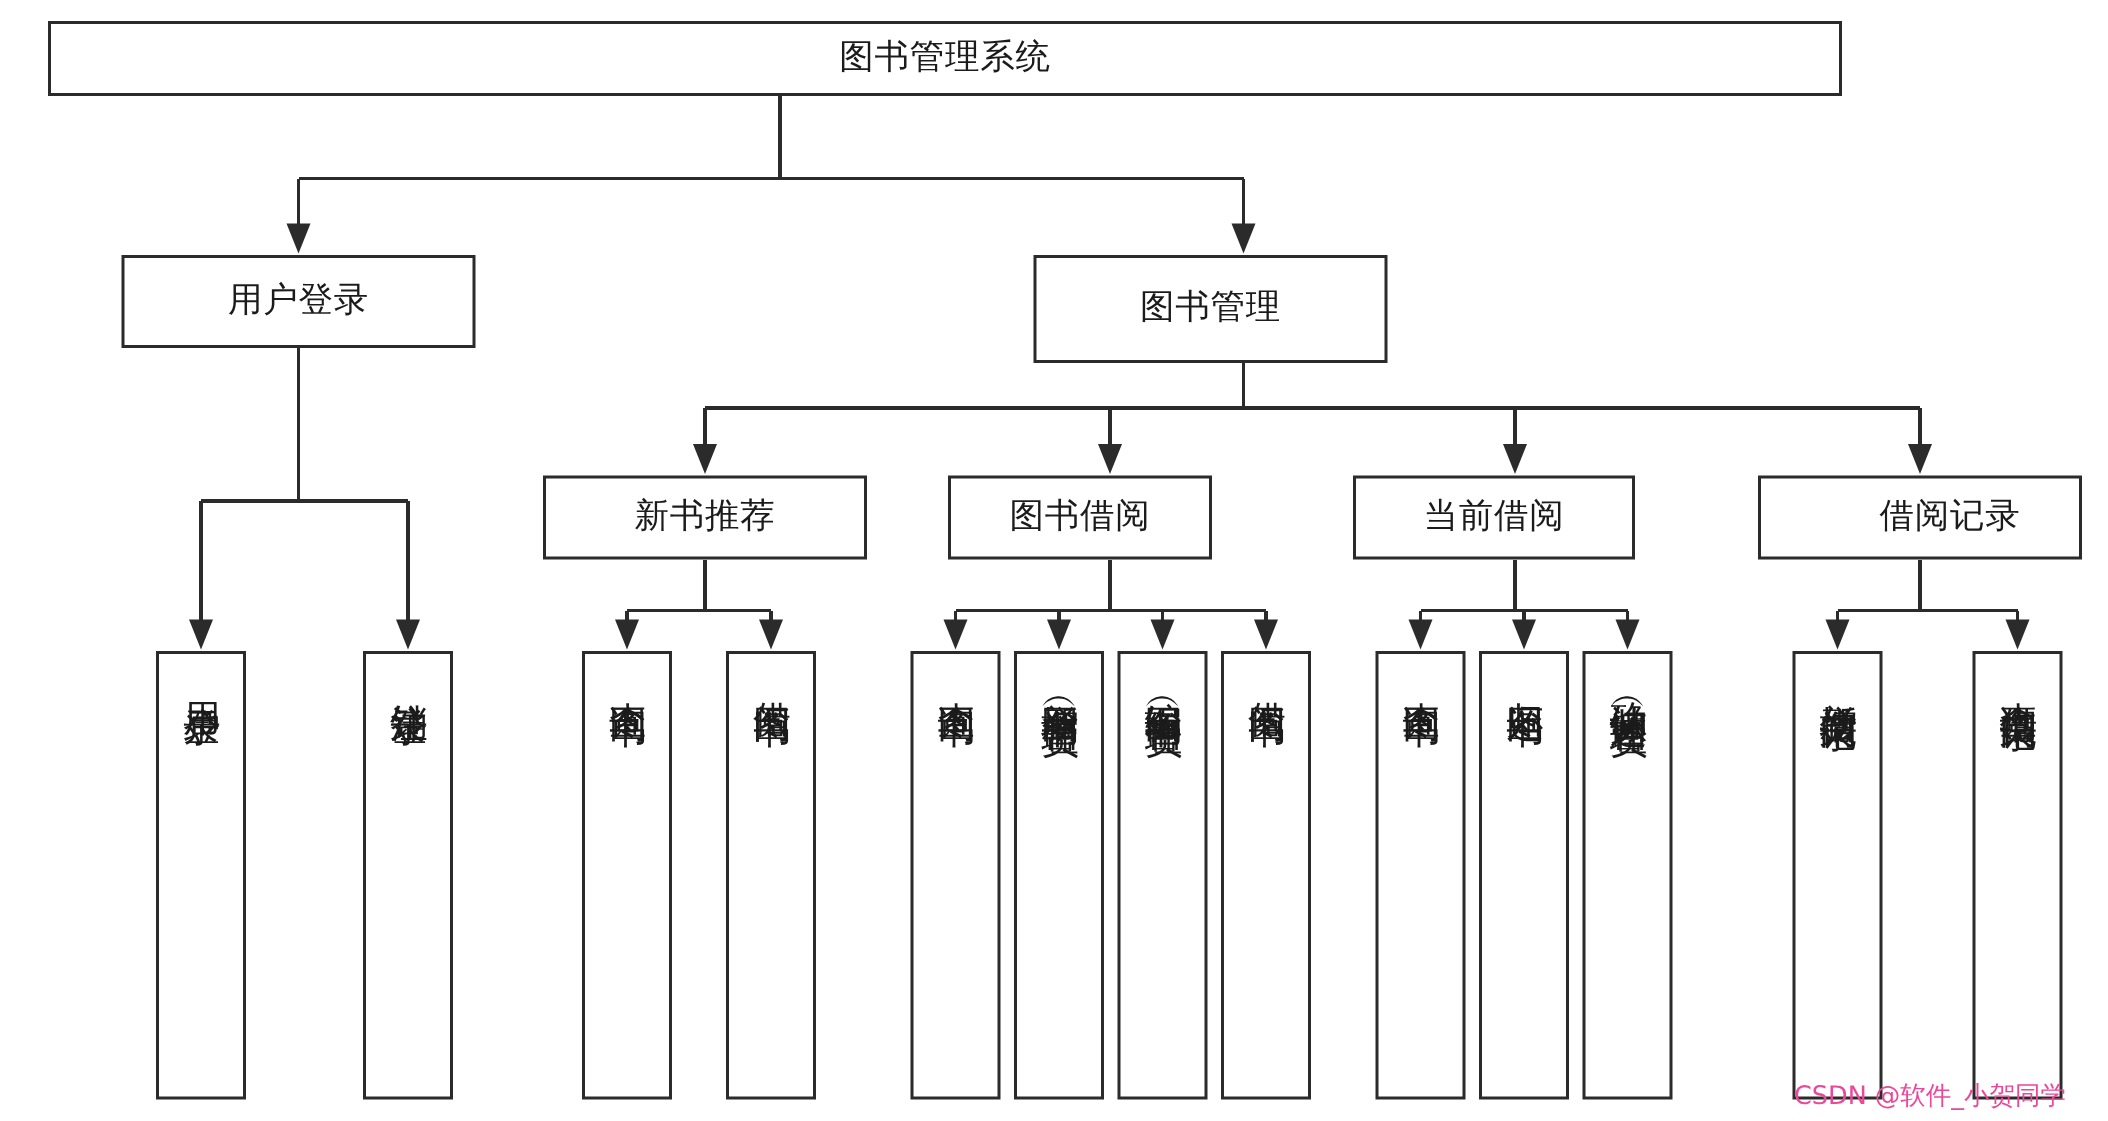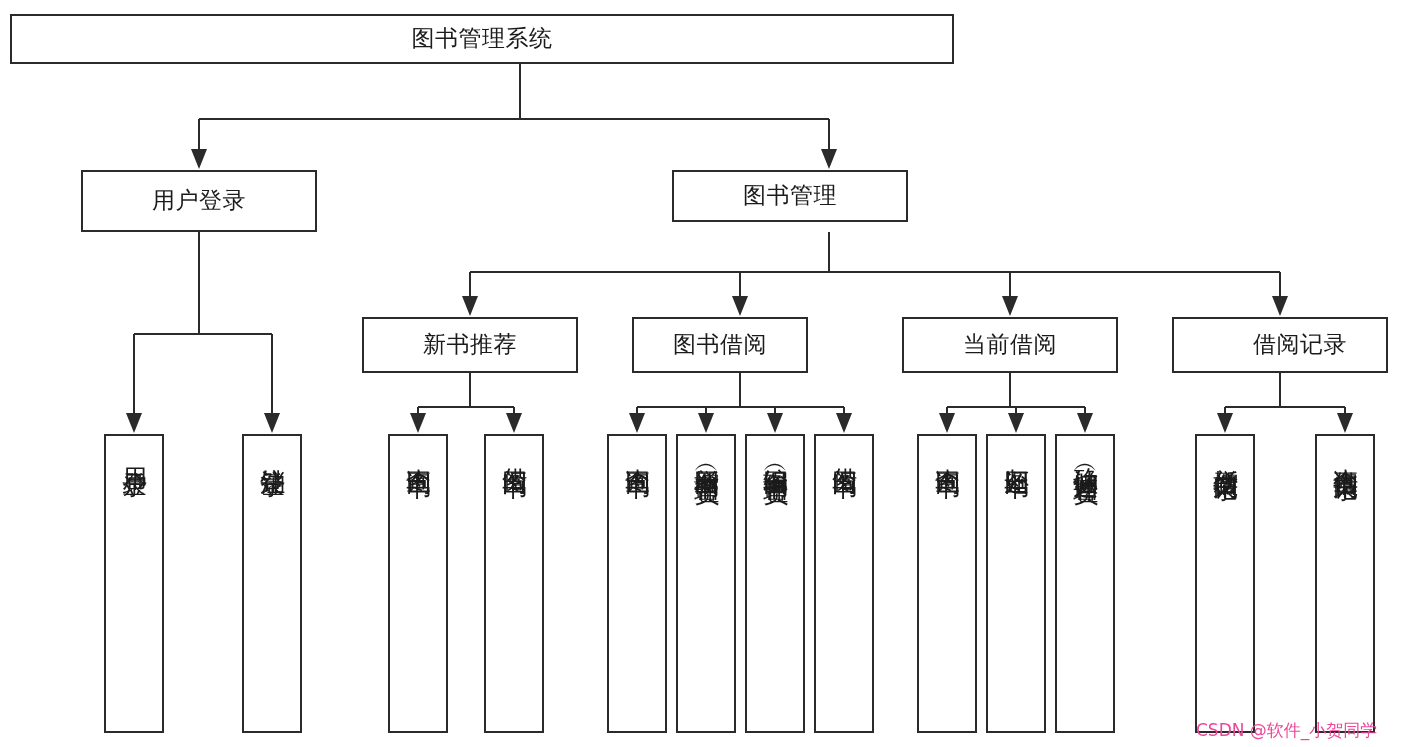--- a/index.html
+++ b/index.html
@@ -125,38 +125,38 @@
       <line x1="1085" y1="407" x2="1085" y2="414" stroke="#2b2b2b" stroke-width="2.5" shape-rendering="crispEdges"></line>
       <polygon points="1077,413 1093,413 1085,433" fill="#2b2b2b"></polygon>
       <line x1="1280" y1="373" x2="1280" y2="407" stroke="#2b2b2b" stroke-width="2.5" shape-rendering="crispEdges"></line>
       <line x1="1225" y1="407" x2="1345" y2="407" stroke="#2b2b2b" stroke-width="2.5" shape-rendering="crispEdges"></line>
       <line x1="1225" y1="407" x2="1225" y2="414" stroke="#2b2b2b" stroke-width="2.5" shape-rendering="crispEdges"></line>
       <polygon points="1217,413 1233,413 1225,433" fill="#2b2b2b"></polygon>
       <line x1="1345" y1="407" x2="1345" y2="414" stroke="#2b2b2b" stroke-width="2.5" shape-rendering="crispEdges"></line>
       <polygon points="1337,413 1353,413 1345,433" fill="#2b2b2b"></polygon>
     </svg>
 
-  <div class="node horiz root" style="left: 10px; top: 14px; width: 944px; height: 50px;">
+  <div class="node horiz root" style="left: 32px; top: 14px; width: 1196px; height: 50px;">
     <span class="node-label">图书管理系统</span>
   </div>
 
   <div class="node horiz" style="left: 81px; top: 170px; width: 236px; height: 62px;">
     <span class="node-label">用户登录</span>
   </div>
-  <div class="node horiz" style="left: 672px; top: 170px; width: 236px; height: 52px; align-items: center;">
+  <div class="node horiz" style="left: 689px; top: 170px; width: 236px; height: 72px; align-items: center;">
     <span class="node-label">图书管理</span>
   </div>
 
   <div class="node horiz" style="left: 362px; top: 317px; width: 216px; height: 56px; align-items: center;">
     <span class="node-label">新书推荐</span>
   </div>
   <div class="node horiz" style="left: 632px; top: 317px; width: 176px; height: 56px;">
     <span class="node-label">图书借阅</span>
   </div>
-  <div class="node horiz" style="left: 902px; top: 317px; width: 216px; height: 56px; justify-content: center;">
+  <div class="node horiz" style="left: 902px; top: 317px; width: 188px; height: 56px; justify-content: center;">
     <span class="node-label">当前借阅</span>
   </div>
   <div class="node horiz" style="left: 1172px; top: 317px; width: 216px; height: 56px; padding-left: 40px;">
     <span class="node-label">借阅记录</span>
   </div>
 
   <div class="node vert" style="left: 104px; top: 434px; width: 60px; height: 299px;">
     <span class="node-label">用户登录</span>
   </div>
   <div class="node vert" style="left: 242px; top: 434px; width: 60px; height: 299px;">

